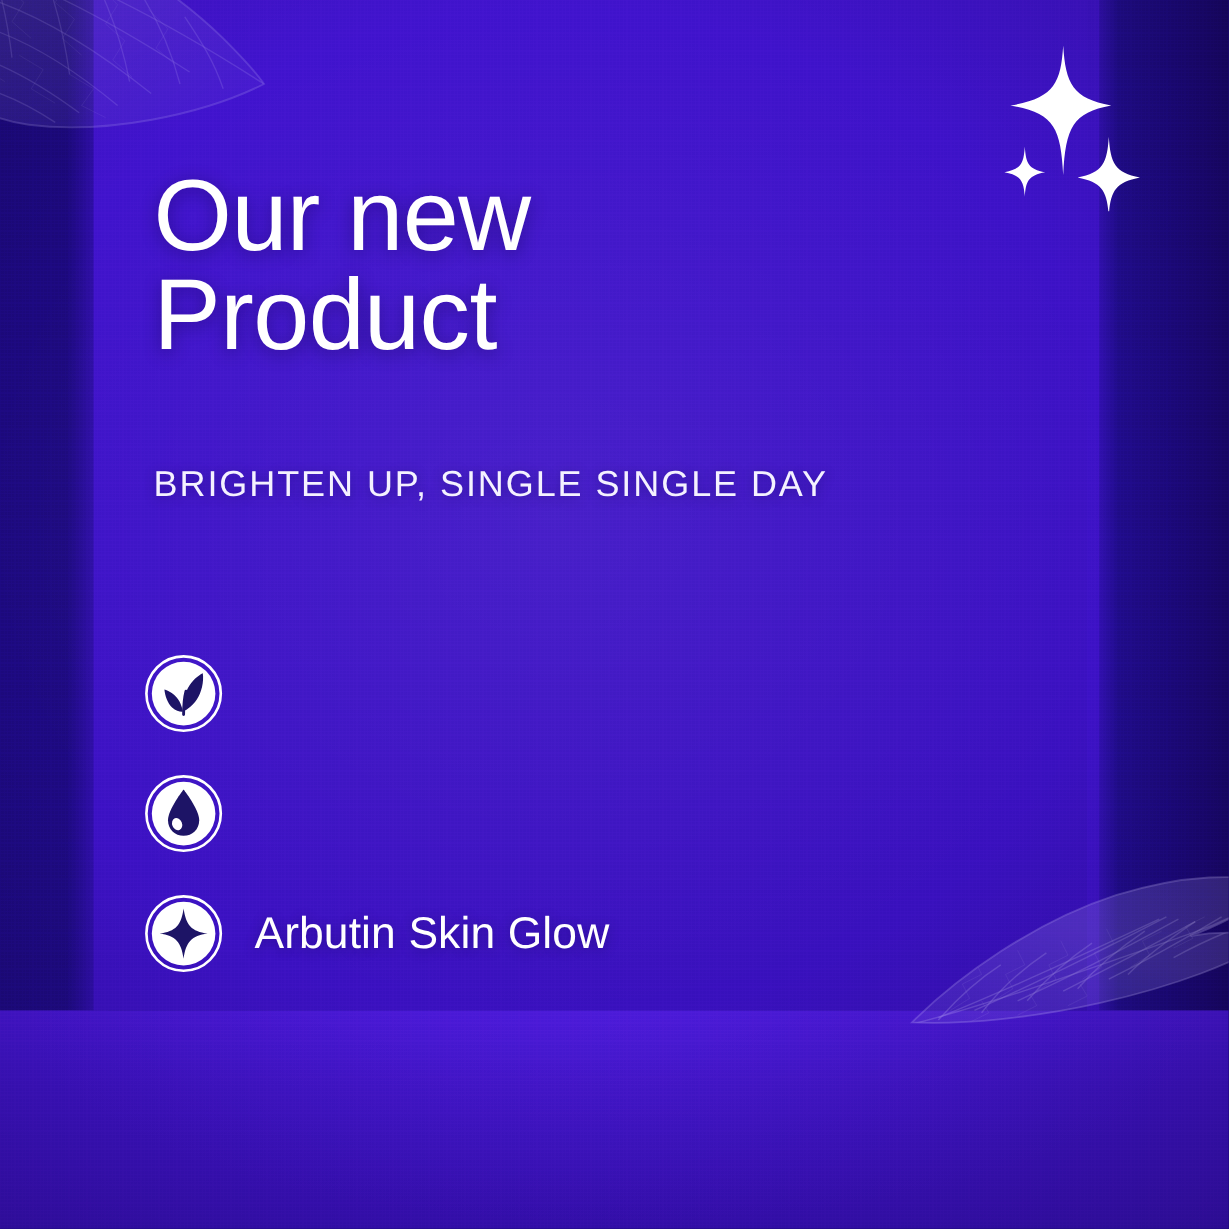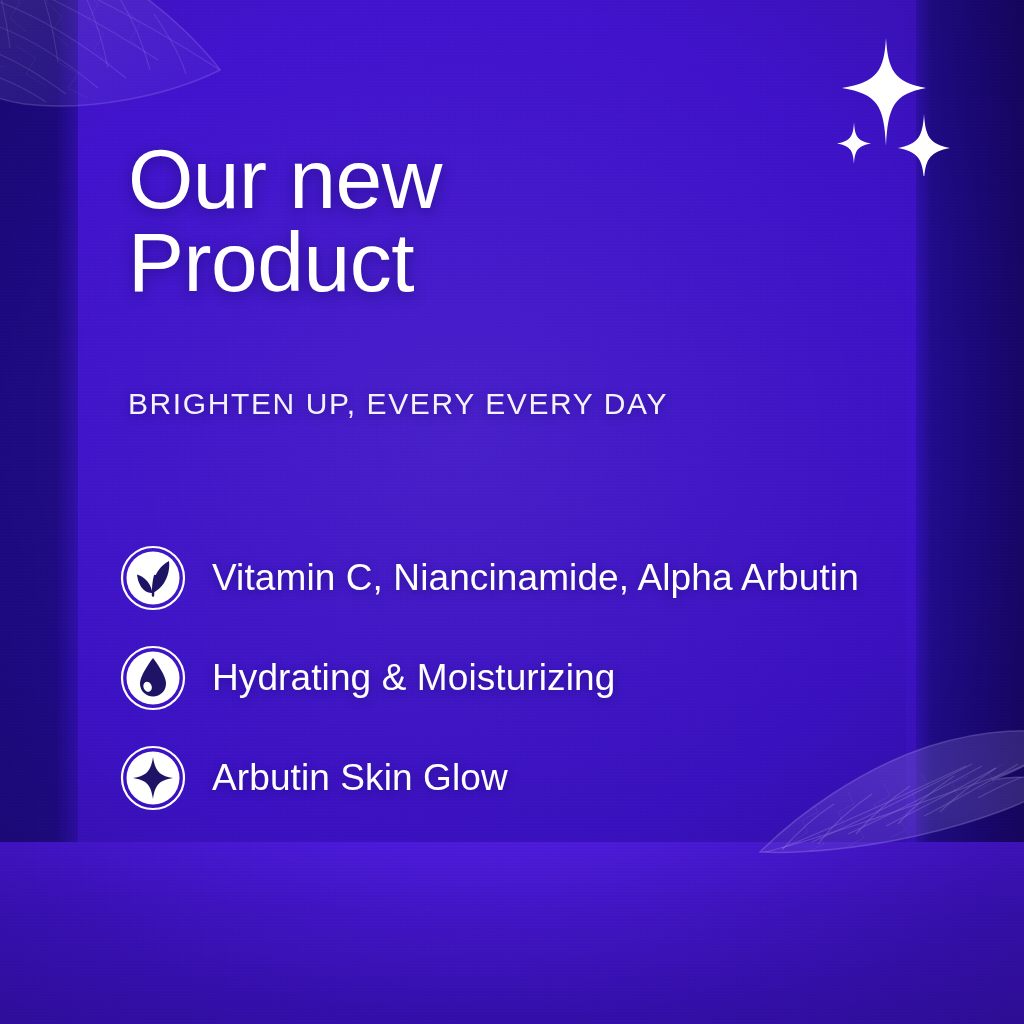--- a/index.html
+++ b/index.html
@@ -292,47 +292,45 @@
     <path d="M 58 2 C 60 34 66 46 98 52 C 66 58 60 70 58 110 C 56 70 50 58 14 52 C 50 46 56 34 58 2 Z" fill="#ffffff"></path>
     <path d="M 96 78 C 97.4 100 101 108 122 112 C 101 116 97.4 124 96 144 C 94.6 124 91 116 70 112 C 91 108 94.6 100 96 78 Z" fill="#ffffff"></path>
     <path d="M 26 86 C 26.9 100 29 105 43 107.5 C 29 110 26.9 115 26 128 C 25.1 115 23 110 9 107.5 C 23 105 25.1 100 26 86 Z" fill="#ffffff"></path>
   </svg>
 
   <div class="content">
 
     <div class="headline">Our new
 Product</div>
 
-    <div class="subhead">BRIGHTEN UP, EVERY EVERY DAY</div>
+    <div class="subhead">BRIGHTEN UP, SINGLE SINGLE DAY</div>
 
     <div class="features">
 
       <div class="feature-row">
         <div class="feature-badge">
           <svg viewBox="0 0 66 66" width="66" height="66">
             <circle cx="33" cy="33" r="31" fill="none" stroke="#ffffff" stroke-width="2.2"></circle>
             <circle cx="33" cy="33" r="26.5" fill="#ffffff"></circle>
             <path d="M 33 48 C 33 38 34 32 38 26 C 42 20 47 17 49 16 C 50 23 48 32 44 38 C 40 44 36 46 33 48 Z" fill="#1d1466"></path>
             <path d="M 32.5 48 C 31 41 28.5 37 25 34 C 21.5 31 18.5 30 17 29.6 C 17.6 35 19.6 41 23.4 44.6 C 26.6 47.6 30 48.2 32.5 48 Z" fill="#1d1466"></path>
             <path d="M 33 50.5 C 33 44 33.4 37 35 31" stroke="#1d1466" stroke-width="2.4" fill="none" stroke-linecap="round"></path>
           </svg>
         </div>
-        <div class="feature-label">Vitamin C, Niancinamide, Alpha Arbutin</div>
       </div>
 
       <div class="feature-row">
         <div class="feature-badge">
           <svg viewBox="0 0 66 66" width="66" height="66">
             <circle cx="33" cy="33" r="31" fill="none" stroke="#ffffff" stroke-width="2.2"></circle>
             <circle cx="33" cy="33" r="26.5" fill="#ffffff"></circle>
             <path d="M 33 13 C 33 13 46 29.5 46 38.5 C 46 46 40.2 51.5 33 51.5 C 25.8 51.5 20 46 20 38.5 C 20 29.5 33 13 33 13 Z" fill="#1d1466"></path>
             <ellipse cx="27.6" cy="41.8" rx="4.1" ry="5.2" transform="rotate(-22 27.6 41.8)" fill="#ffffff"></ellipse>
           </svg>
         </div>
-        <div class="feature-label">Hydrating &amp; Moisturizing</div>
       </div>
 
       <div class="feature-row">
         <div class="feature-badge">
           <svg viewBox="0 0 66 66" width="66" height="66">
             <circle cx="33" cy="33" r="31" fill="none" stroke="#ffffff" stroke-width="2.2"></circle>
             <circle cx="33" cy="33" r="26.5" fill="#ffffff"></circle>
             <path d="M 33 12 C 35 26 39.5 31 53 33 C 39.5 35 35 40 33 54 C 31 40 26.5 35 13 33 C 26.5 31 31 26 33 12 Z" fill="#1d1466"></path>
           </svg>
         </div>

